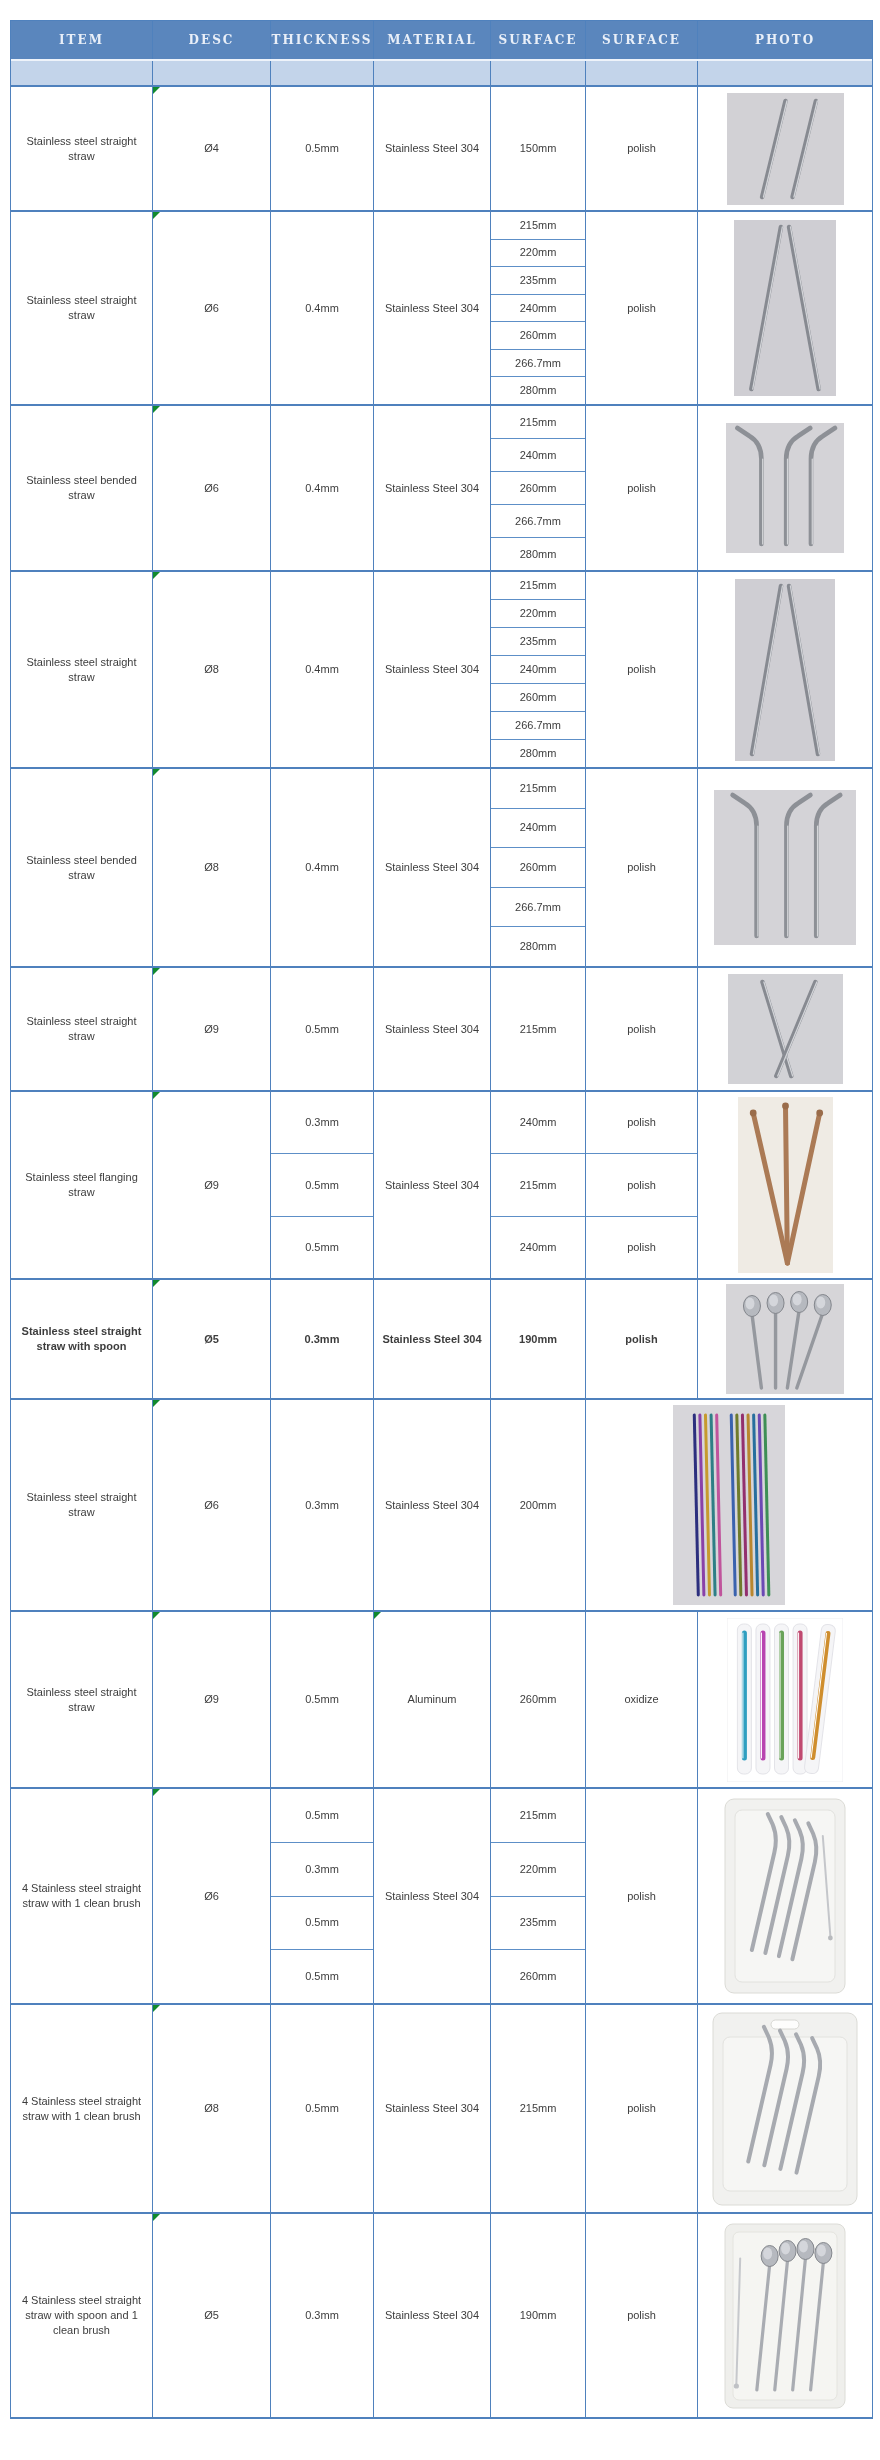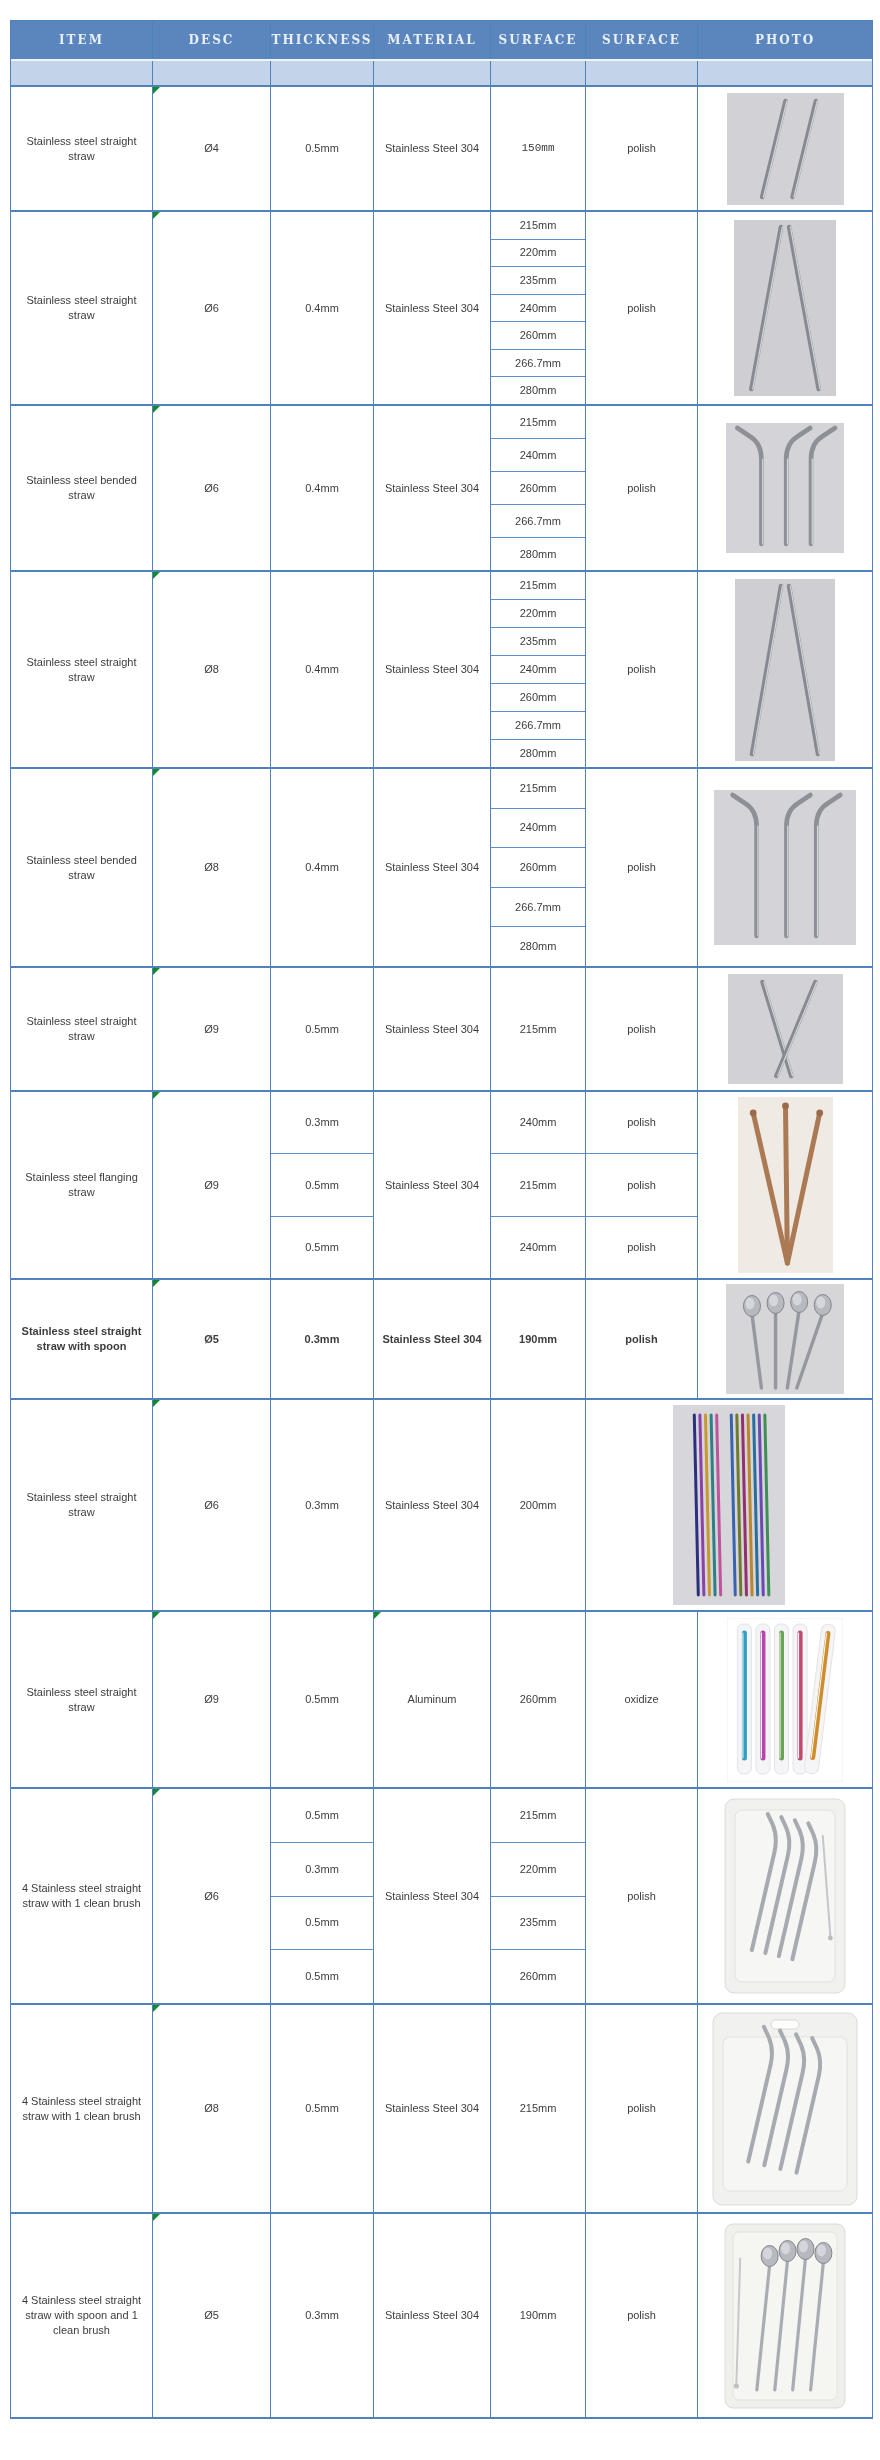--- a/index.html
+++ b/index.html
@@ -45,21 +45,21 @@
       <div class="scell" style="width: 117px;"></div>
       <div class="scell" style="width: 95px;"></div>
       <div class="scell" style="width: 112px;"></div>
       <div class="scell" style="width: auto; flex: 1 1 0%;"></div>
     </div>
     <div class="prow" style="height: 125px;">
       <div class="cell" style="width: 142px;">Stainless steel straight straw</div>
       <div class="cell" style="width: 118px;">Ø4<div class="marker"></div></div>
       <div class="cell" style="width: 103px;">0.5mm</div>
       <div class="cell" style="width: 117px;">Stainless Steel 304</div>
-      <div class="cell" style="width: 95px; font-family: Liberation Mono, monospace;">150mm</div>
+      <div class="cell" style="width: 95px;">150mm</div>
       <div class="cell" style="width: 112px;">polish</div>
       <div class="cell" style="width: auto; flex: 1 1 0%;">
         <div class="photo-wrap">
           <svg width="117" height="112" viewBox="0 0 117 112">
             <rect width="117" height="112" fill="#d2d1d5"></rect>
             <line x1="35.1" y1="104" x2="58.5" y2="8" stroke="#878a91" stroke-width="4.5" stroke-linecap="round"></line>
             <line x1="36.5" y1="104" x2="59.9" y2="8" stroke="#d2d4d8" stroke-width="1.3" stroke-linecap="round"></line>
             <line x1="65.52000000000001" y1="104" x2="88.92" y2="8" stroke="#878a91" stroke-width="4.5" stroke-linecap="round"></line>
             <line x1="66.92000000000002" y1="104" x2="90.32000000000001" y2="8" stroke="#d2d4d8" stroke-width="1.3" stroke-linecap="round"></line>
           </svg>

